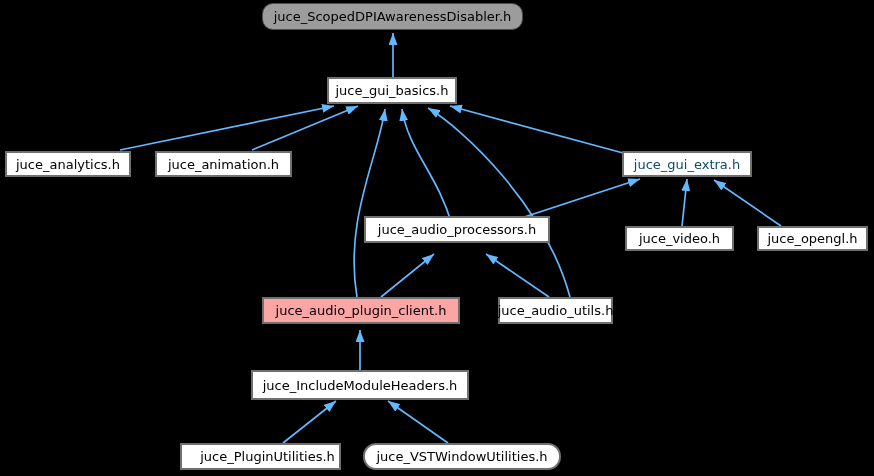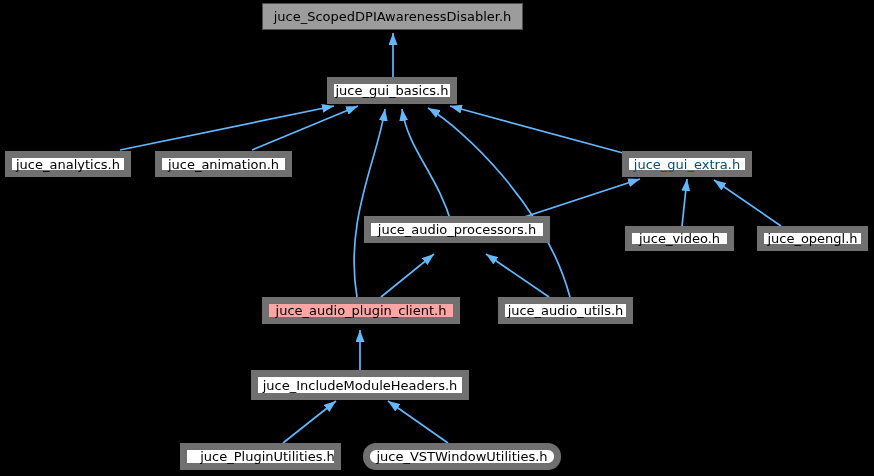--- a/index.html
+++ b/index.html
@@ -18,21 +18,21 @@
   #edge-layer {
     position: absolute;
     left: 0; top: 0;
     width: 874px;
     height: 476px;
   }
   .node {
     position: absolute;
     box-sizing: border-box;
     background: #ffffff;
-    border: 7px solid #eab308;
+    border: 2px solid #eab308;
     color: #000000;
     font-size: 13px;
     text-align: center;
     display: flex;
     align-items: center;
     justify-content: center;
     white-space: nowrap;
     cursor: pointer;
   }
   .node.root {
@@ -63,27 +63,27 @@
         <path d="M682,226 L687,179" fill="none" stroke="#63b8ff" stroke-width="1.7" marker-end="url(#arrow)"></path>
         <path d="M781,226 L714,180" fill="none" stroke="#63b8ff" stroke-width="1.7" marker-end="url(#arrow)"></path>
         <path d="M381,297 L434,254" fill="none" stroke="#63b8ff" stroke-width="1.7" marker-end="url(#arrow)"></path>
         <path d="M549,297 L486,254" fill="none" stroke="#63b8ff" stroke-width="1.7" marker-end="url(#arrow)"></path>
         <path d="M360,370 L360,330" fill="none" stroke="#63b8ff" stroke-width="1.7" marker-end="url(#arrow)"></path>
         <path d="M283,443 L336,401" fill="none" stroke="#63b8ff" stroke-width="1.7" marker-end="url(#arrow)"></path>
         <path d="M448,443 L388,401" fill="none" stroke="#63b8ff" stroke-width="1.7" marker-end="url(#arrow)"></path>
       </g>
   </svg>
   <div id="nodes">
-      <div class="node root" style="left: 262px; top: 3px; width: 261px; height: 27px; background: rgb(156, 156, 156); border-color: rgb(77, 77, 77); color: rgb(0, 0, 0);">juce_ScopedDPIAwarenessDisabler.h</div>
+      <div class="node root" style="left: 262px; top: 3px; width: 261px; height: 27px; background: rgb(156, 156, 156); border-color: rgb(77, 77, 77); color: rgb(0, 0, 0); border-radius: 11px;">juce_ScopedDPIAwarenessDisabler.h</div>
       <div class="node" style="left: 327px; top: 77px; width: 130px; height: 27px; background: rgb(255, 255, 255); border-color: rgb(112, 112, 112); color: rgb(0, 0, 0);">juce_gui_basics.h</div>
       <div class="node" style="left: 5px; top: 151px; width: 126px; height: 26px; background: rgb(255, 255, 255); border-color: rgb(112, 112, 112); color: rgb(0, 0, 0);">juce_analytics.h</div>
       <div class="node" style="left: 155px; top: 151px; width: 137px; height: 26px; background: rgb(255, 255, 255); border-color: rgb(112, 112, 112); color: rgb(0, 0, 0);">juce_animation.h</div>
       <div class="node" style="left: 622px; top: 151px; width: 130px; height: 26px; background: rgb(255, 255, 255); border-color: rgb(112, 112, 112); color: #0c4a6e;">juce_gui_extra.h</div>
       <div class="node" style="left: 364px; top: 216px; width: 186px; height: 27px; background: rgb(255, 255, 255); border-color: rgb(112, 112, 112); color: rgb(0, 0, 0);">juce_audio_processors.h</div>
       <div class="node" style="left: 625px; top: 226px; width: 109px; height: 25px; background: rgb(255, 255, 255); border-color: rgb(112, 112, 112); color: rgb(0, 0, 0);">juce_video.h</div>
       <div class="node" style="left: 757px; top: 226px; width: 111px; height: 25px; background: rgb(255, 255, 255); border-color: rgb(112, 112, 112); color: rgb(0, 0, 0);">juce_opengl.h</div>
       <div class="node" style="left: 262px; top: 297px; width: 198px; height: 27px; background: #fca5a5; border-color: rgb(112, 112, 112); color: rgb(0, 0, 0);">juce_audio_plugin_client.h</div>
-      <div class="node" style="left: 498px; top: 297px; width: 135px; height: 27px; background: rgb(255, 255, 255); border-color: rgb(112, 112, 112); color: rgb(0, 0, 0);">juce_audio_utils.h</div>
+      <div class="node" style="left: 498px; top: 297px; width: 115px; height: 27px; background: rgb(255, 255, 255); border-color: rgb(112, 112, 112); color: rgb(0, 0, 0);">juce_audio_utils.h</div>
       <div class="node" style="left: 251px; top: 370px; width: 218px; height: 30px; background: rgb(255, 255, 255); border-color: rgb(112, 112, 112); color: rgb(0, 0, 0);">juce_IncludeModuleHeaders.h</div>
       <div class="node" style="left: 180px; top: 443px; width: 161px; height: 27px; background: rgb(255, 255, 255); border-color: rgb(112, 112, 112); color: rgb(0, 0, 0); padding-left: 14px;">juce_PluginUtilities.h</div>
       <div class="node" style="left: 363px; top: 443px; width: 198px; height: 27px; background: rgb(255, 255, 255); border-color: rgb(112, 112, 112); color: rgb(0, 0, 0); border-radius: 13px;">juce_VSTWindowUtilities.h</div>
     </div>
 </div>
 
 </body></html>

